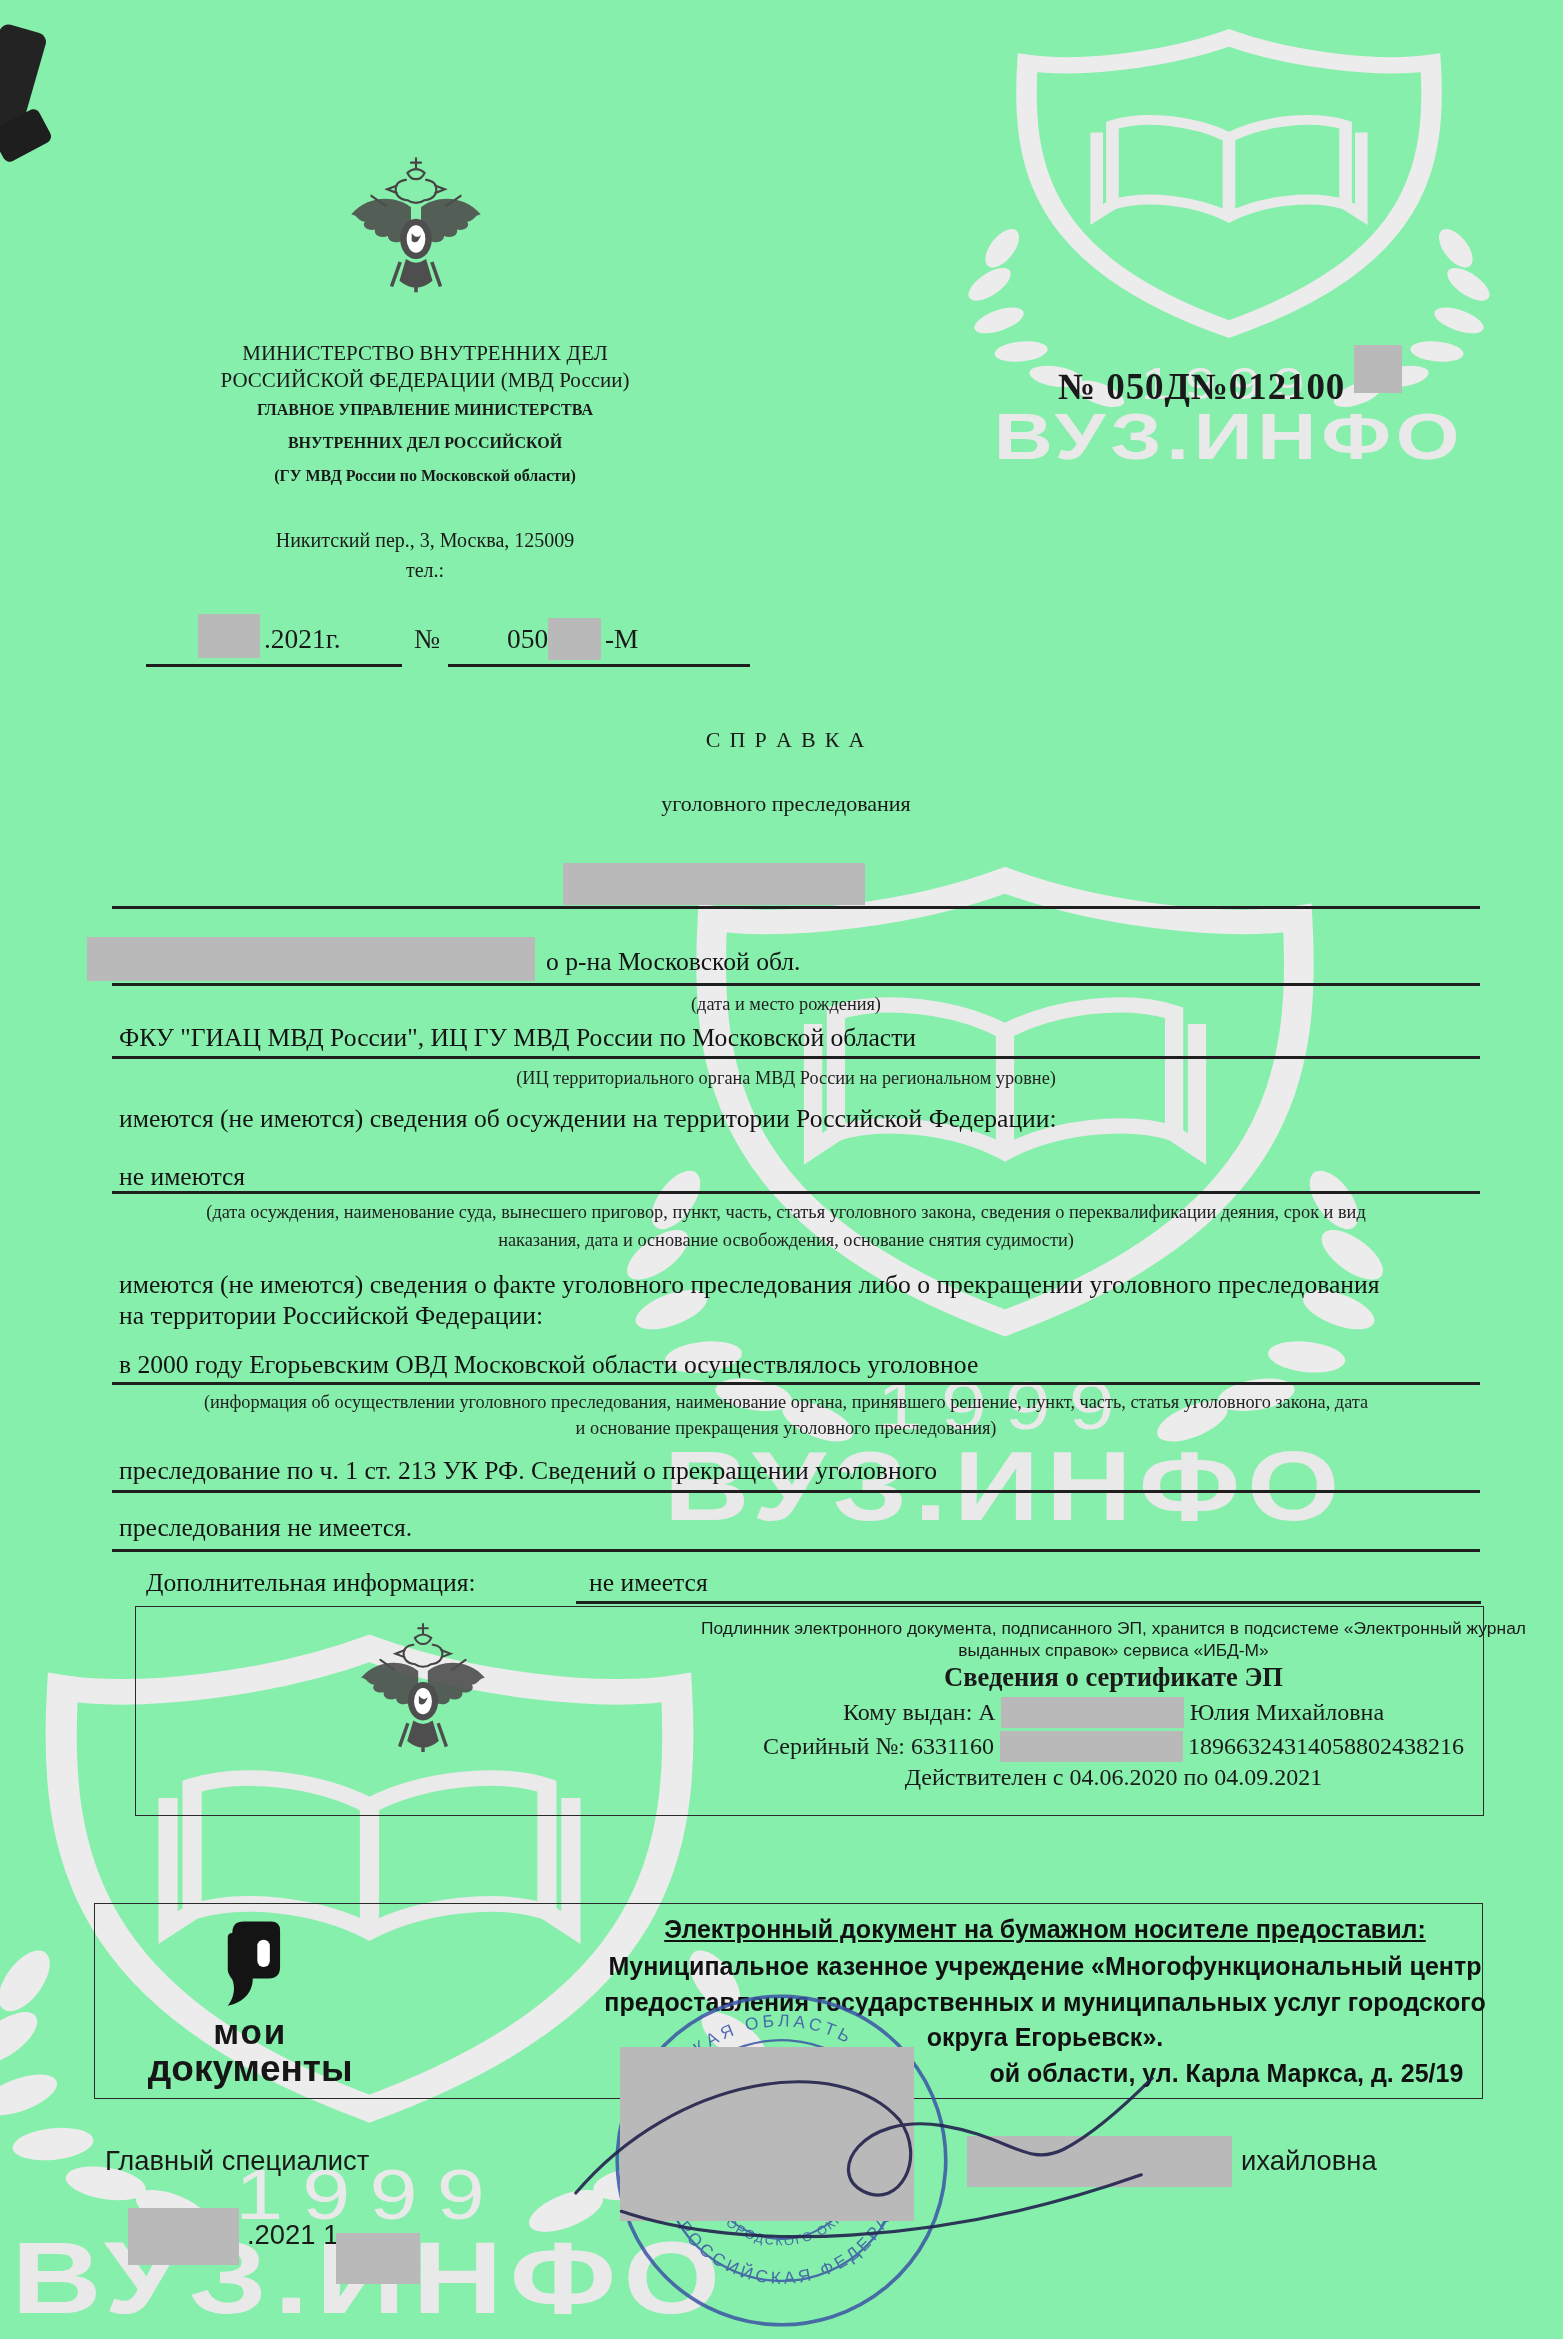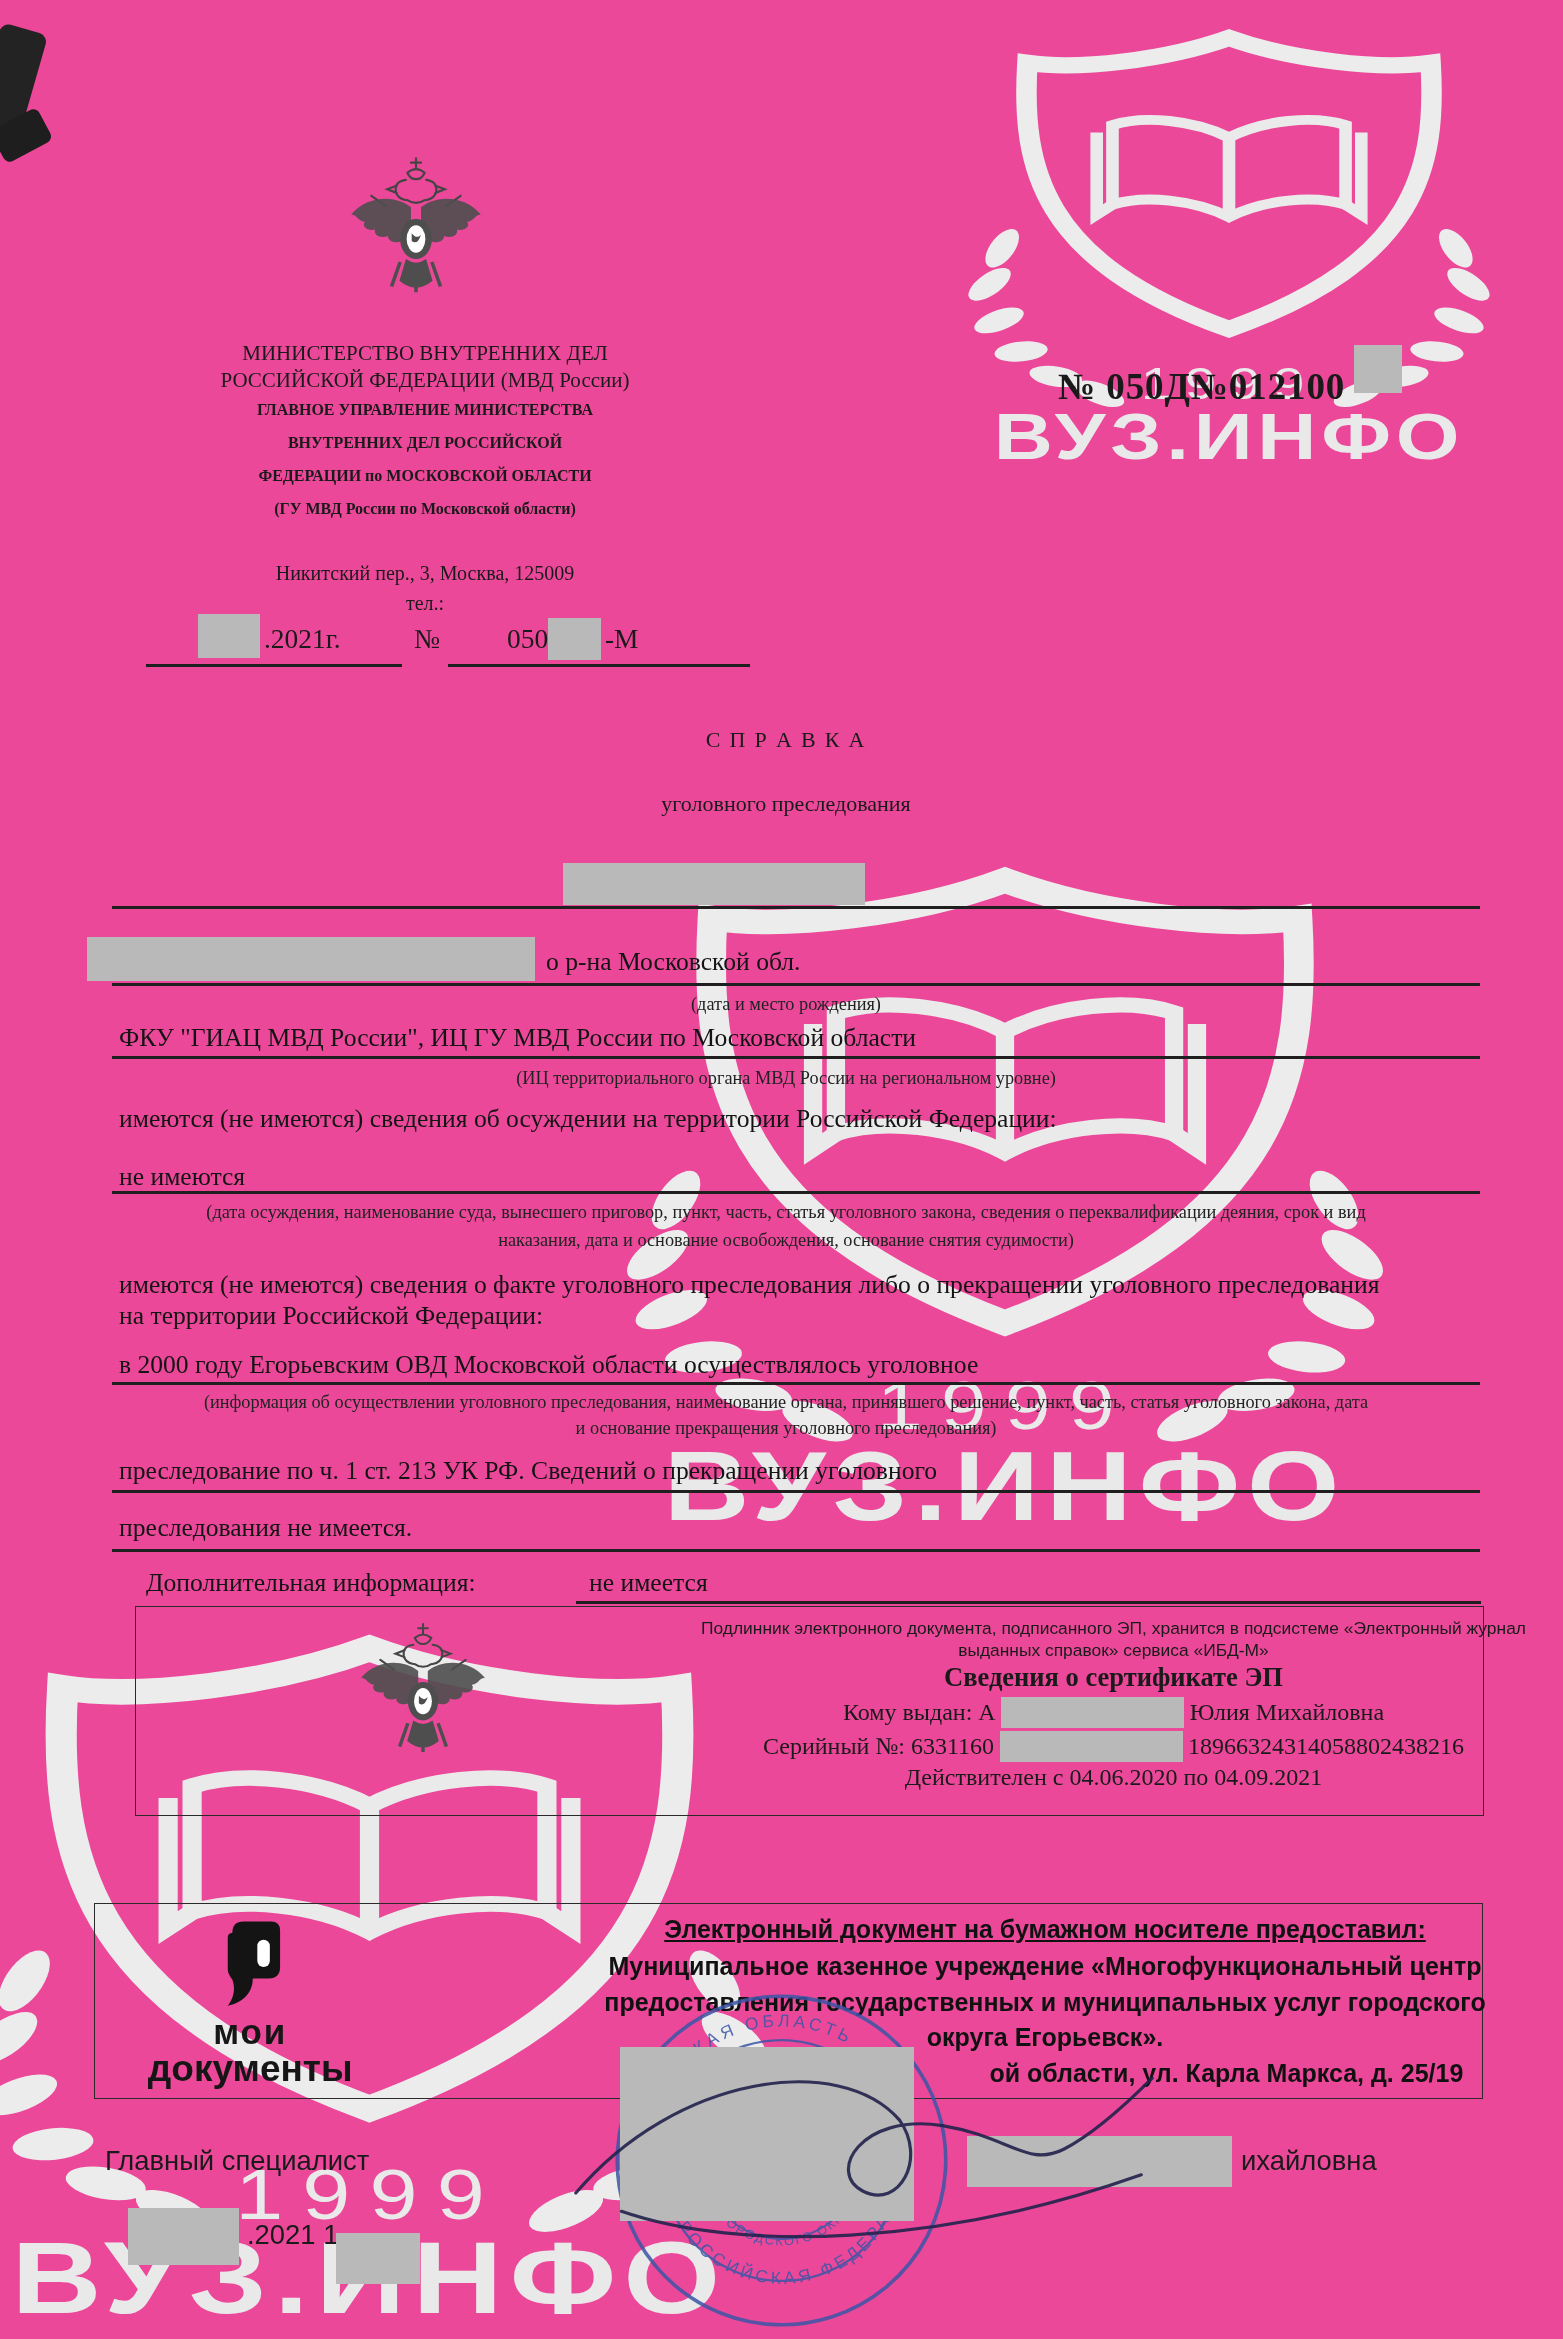--- a/index.html
+++ b/index.html
@@ -1,16 +1,16 @@
 <!DOCTYPE html>
 <html style="font-size:14.6px"><head>
 <meta charset="utf-8">
 <style>
   html,body{margin:0;padding:0;background:#888;}
-  #page{position:relative;width:1563px;height:2339px;background:#ec4899;overflow:hidden;
+  #page{position:relative;width:1563px;height:2339px;background:#86efac;overflow:hidden;
         font-family:"Liberation Serif",serif;color:#1a1a1a;}
   .abs{position:absolute;}
   .ser{font-family:"Liberation Serif",serif;}
   .san{font-family:"Liberation Sans",sans-serif;}
   .rule{position:absolute;height:2.7px;background:#1f1f1f;}
   .red{position:absolute;background:#b9b9b9;}
   .cap{position:absolute;left:87px;width:1398px;text-align:center;font-size:18.3px;color:#222;}
   .body28{font-size:25.6px;color:#141414;}
   .ctr{left:87px;width:1398px;text-align:center;}
   .redspan{display:inline-block;background:#b9b9b9;vertical-align:middle;}
@@ -96,21 +96,20 @@
   </svg>
 
   <div class="abs ser" style="left:87px;top:340px;width:676px;text-align:center;z-index:2;">
     <div style="font-size:21px;line-height:26.5px;">
       <div>МИНИСТЕРСТВО ВНУТРЕННИХ ДЕЛ</div>
       <div>РОССИЙСКОЙ ФЕДЕРАЦИИ (МВД России)</div>
     </div>
     <div style="font-size:16px;line-height:33px;font-weight:bold;">
       <div>ГЛАВНОЕ УПРАВЛЕНИЕ МИНИСТЕРСТВА</div>
       <div>ВНУТРЕННИХ ДЕЛ РОССИЙСКОЙ</div>
-      <div>ФЕДЕРАЦИИ по МОСКОВСКОЙ ОБЛАСТИ</div>
       <div>(ГУ МВД России по Московской области)</div>
     </div>
     <div style="font-size:20px;margin-top:37px;">Никитский пер., 3, Москва, 125009</div>
     <div style="font-size:20px;margin-top:7.3px;">тел.:</div>
   </div>
 
   <div class="red" style="left:198px;top:614px;width:62px;height:44px;z-index:4;"></div>
   <span class="abs ser" style="left:264px;top:624px;font-size:27.4px;z-index:2;">.2021г.</span>
   <span class="abs ser" style="left:414px;top:624px;font-size:27.4px;z-index:2;">№</span>
   <span class="abs ser" style="left:507px;top:624px;font-size:27.4px;z-index:2;">050/</span>

